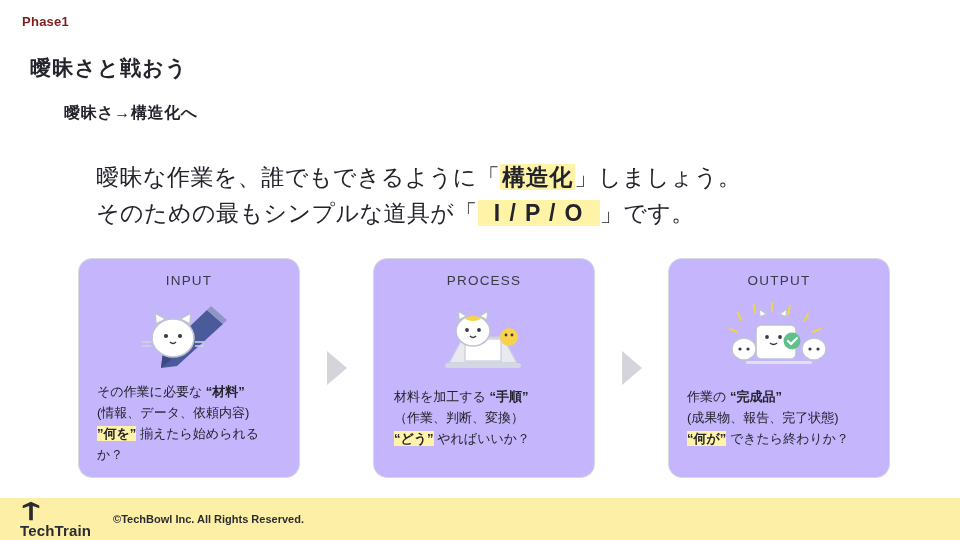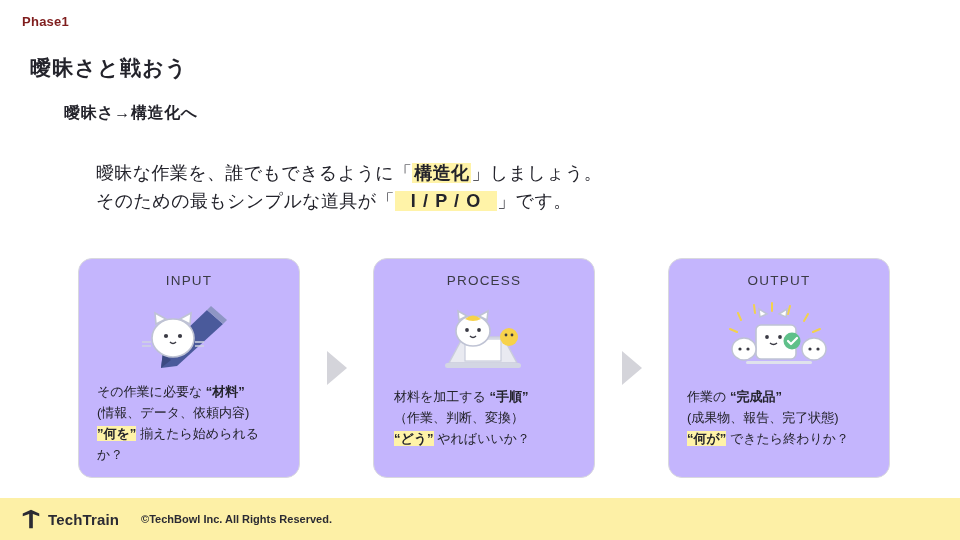--- a/index.html
+++ b/index.html
@@ -40,21 +40,21 @@
     font-weight: bold;
     letter-spacing: .04em;
     color: #23232b;
     margin-left: 44px;
   }
 
   
   .lead {
     position: absolute;
     left: 96px; top: 160px;
-    font-size: 18px;
+    font-size: 23px;
     line-height: 1.55;
     letter-spacing: .02em;
     color: #23232b;
     white-space: nowrap;
   }
   .lead .hl {
     background: #fff3a8;
     font-weight: bold;
     padding: 0 2px;
   }
@@ -123,22 +123,23 @@
   .footer {
     position: absolute;
     left: 0; bottom: 0;
     width: 960px; height: 42px;
     background: #fdf0a6;
     display: flex;
     align-items: center;
   }
   .brand {
     display: flex;
-    align-items: center;
+    align-items: flex-start;
     margin-left: 20px;
+    flex-direction: column;
   }
   .brand-mark {
     width: 22px; height: 22px;
     margin-right: 6px;
   }
   .brand-name {
     font-size: 15px;
     font-weight: bold;
     color: #2b2b33;
     letter-spacing: .01em;

